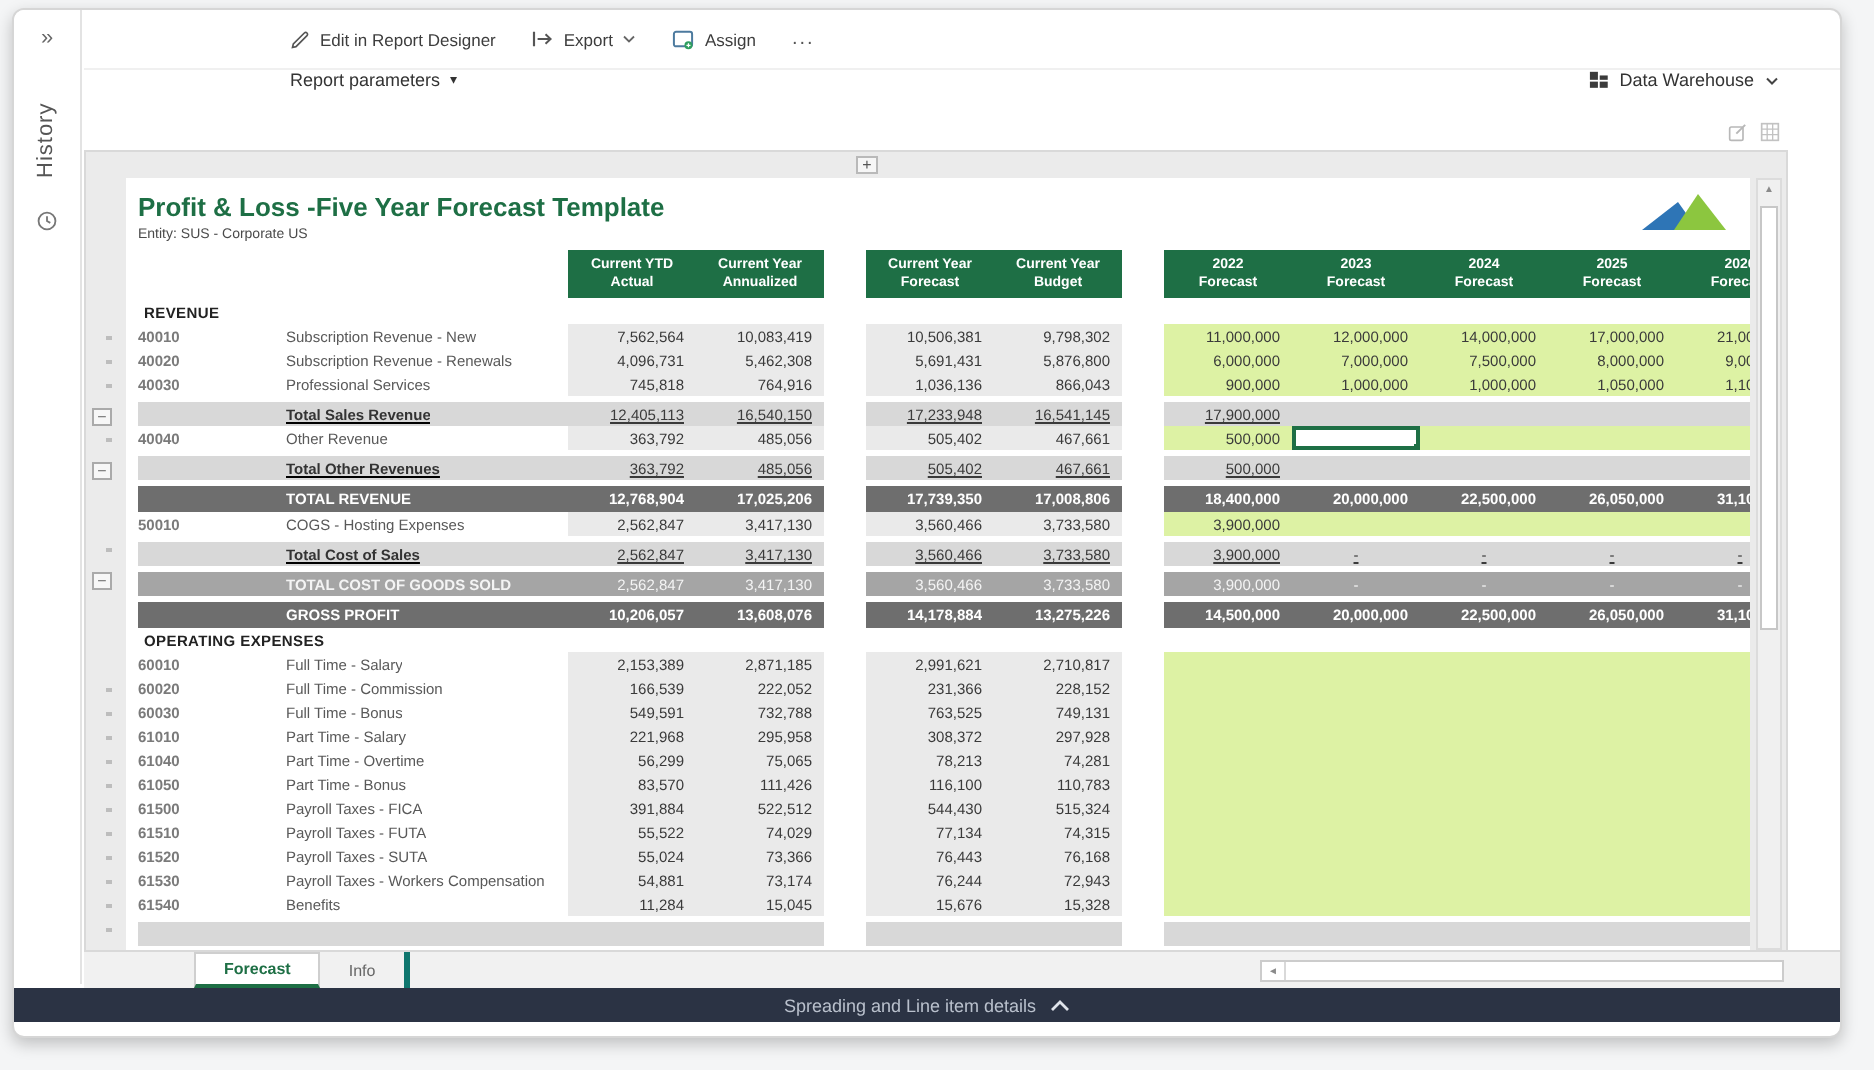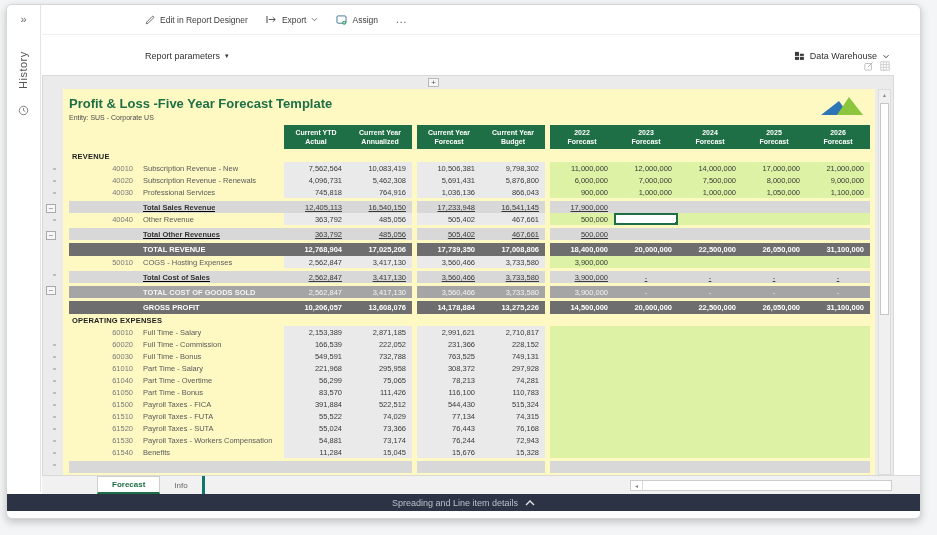--- a/index.html
+++ b/index.html
@@ -14,46 +14,46 @@
   .sb-label { margin:14px auto 4px; writing-mode:vertical-rl; transform:rotate(180deg); text-align:center;
               color:#555; font-size:11px; letter-spacing:.5px; width:14px; height:62px; }
   .sb-clock { display:block; margin:2px auto; }
 
   
   .content { position:absolute; left:35px; top:0; right:0; bottom:24px; display:flex; flex-direction:column; }
   .toolbar { height:30px; display:flex; align-items:center; gap:18px; padding-left:103px; border-bottom:1px solid #f0f0f0; }
   .tb-item { display:flex; align-items:center; gap:5px; color:#3d3d3d; font-size:8.5px; cursor:pointer; }
   .tb-item svg { display:block; }
   .tb-more { color:#555; font-size:10px; letter-spacing:1px; }
-  .params-row { height:26px; display:flex; align-items:flex-end; padding-left:103px; padding-right:30px; }
+  .params-row { height:26px; display:flex; align-items:flex-start; padding-left:103px; padding-right:30px; }
   .dd { display:flex; align-items:center; gap:5px; color:#333; font-size:9px; cursor:pointer; }
   .caret { font-size:7px; color:#333; }
   .flex1 { flex:1; }
   .mini-icons { height:14px; display:flex; justify-content:flex-end; gap:6px; padding-right:30px; }
 
   
   .grid { flex:1; position:relative; margin-right:26px; background:#ebebeb; border:1px solid #d9d9d9; border-bottom:none; overflow:hidden; }
   .plusbox { position:absolute; top:2px; left:385px; width:11px; height:9px; background:#f6f6f6; border:1px solid #b9b9b9;
              color:#555; font-size:8px; line-height:7px; text-align:center; cursor:pointer; }
-  .sheet { position:absolute; left:20px; top:13px; right:18px; bottom:0; background:#fef9c3; overflow:hidden; padding:7px 0 0 6px; }
+  .sheet { position:absolute; left:20px; top:13px; right:18px; bottom:0; background:#ffffff; overflow:hidden; padding:7px 0 0 6px; }
   .r-title { color:var(--green,#1E6F45); font-size:13px; font-weight:bold; }
   .r-entity { color:#4a4a4a; font-size:7px; margin-top:3px; margin-bottom:4px; }
   .logo { position:absolute; right:10px; top:6px; }
 
   .table { width:806px; }
   .trow { display:flex; height:12px; align-items:stretch; }
   .thead { height:24px; margin-bottom:1px; }
   .sprow { height:3px; }
   .lblcell { width:215px; display:flex; align-items:center; flex:none; }
-  .code { width:64px; text-align:right; color:#7a7a7a; font-size:7.5px; flex:none; }
+  .code { width:64px; text-align:left; color:#7a7a7a; font-size:7.5px; flex:none;font-weight:bold; }
   .lname { margin-left:10px; color:#595959; font-size:7.5px; white-space:nowrap; overflow:hidden; }
   .seclbl { font-weight:bold; color:#222; font-size:7.5px; padding-left:3px; letter-spacing:.2px; }
   .vcell { width:64px; flex:none; font-size:7.5px; color:#3a3a3a; text-align:right; padding-right:6px;
            display:flex; align-items:center; justify-content:flex-end; white-space:nowrap; position:relative; }
-  .gap { margin-left:5px; }
+  .gap { margin-left:21px; }
   .hcell { background:var(--green,#1E6F45); color:#fff; font-weight:bold; font-size:7px; text-align:center;
            flex-direction:column; justify-content:center; padding-right:0; gap:1px; line-height:8px; }
   .hlbl { background:transparent; }
   .detail .vcell.act { background:#eaeaea; }
   .detail .vcell.inp { background:var(--light_green,#DDF2A4); }
   .subtotal .lblcell, .subtotal .vcell { background:#d8d8d8;text-decoration:underline; }
   .subtotal .lname, .subtotal .code { color:#333; }
   .subtotal .lname { font-weight:bold; }
   .total .lblcell, .total .vcell { background:#a5a5a5; color:#f4f4f4; }
   .total .lname { color:#f4f4f4; font-weight:bold; }

